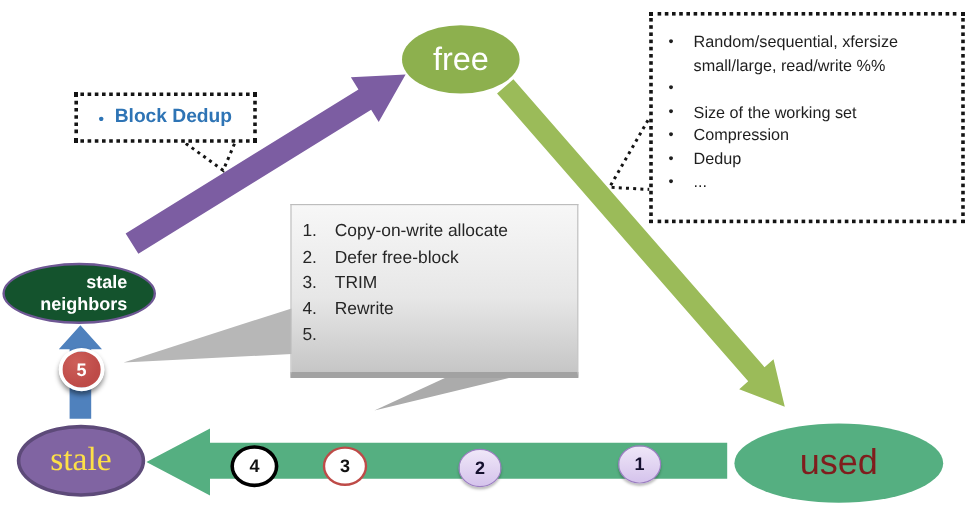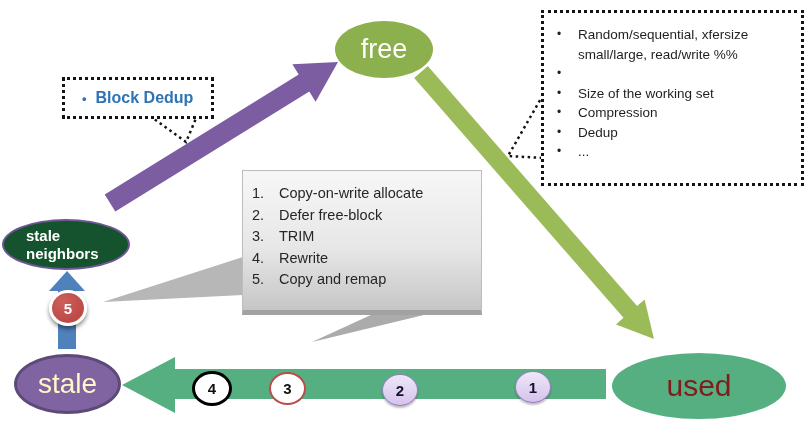--- a/index.html
+++ b/index.html
@@ -3,28 +3,28 @@
 <meta charset="utf-8">
 <style>
   html,body{margin:0;padding:0;background:#fff;}
   #stage{
     position:relative;width:809px;height:423px;background:#ffffff;overflow:hidden;
     font-family:"Liberation Sans", sans-serif;
   }
   #arrow-layer{position:absolute;left:0;top:0;}
   .ellipse{
     position:absolute;border-radius:50%;
-    display:flex;align-items:center;justify-content:center;text-align:left;
+    display:flex;align-items:center;justify-content:center;text-align:right;
   }
   .node-free{left:335px;top:21px;width:98px;height:57px;background:#8DB04E;
     color:#ffffff;font-size:27px;}
   .node-used{left:612px;top:353px;width:174px;height:66px;background:#55AF81;
     color:#7f1d1d;font-size:30px;}
   .node-stale{left:14px;top:354px;width:107px;height:60px;background:#8064A2;
-    border:3px solid #5D4A79;box-sizing:border-box;color:#fef9c3;font-size:28px;}
+    border:3px solid #5D4A79;box-sizing:border-box;color:#fde047;font-size:28px;font-family:Liberation Serif, serif;}
   .node-stale-neighbors{left:2px;top:219px;width:128px;height:51px;background:#14532d;
     border:2px solid #6E5794;box-sizing:border-box;color:#ffffff;
     font-size:15px;font-weight:bold;line-height:1.15;}
   .node-stale-neighbors .lbl{width:80px;}
   .dotted-box{
     position:absolute;background:#ffffff;border:3px dotted #141414;box-sizing:border-box;
   }
   .block-erase{left:62px;top:77px;width:152px;height:42px;
     display:flex;align-items:center;gap:9px;padding-left:17px;
     color:#2E74B5;font-weight:bold;font-size:16px;}
@@ -134,21 +134,20 @@
     <div class="row">
       <span class="num">3.</span>
       <span class="txt">TRIM</span>
     </div>
     <div class="row">
       <span class="num">4.</span>
       <span class="txt">Rewrite</span>
     </div>
     <div class="row">
       <span class="num">5.</span>
-      <span class="txt">Copy and remap</span>
     </div>
   </div>
 
   <div class="marker marker-lavender marker-1">1</div>
   <div class="marker marker-lavender marker-2">2</div>
   <div class="marker marker-3">3</div>
   <div class="marker marker-4">4</div>
   <div class="marker marker-5">5</div>
 
 </div>

